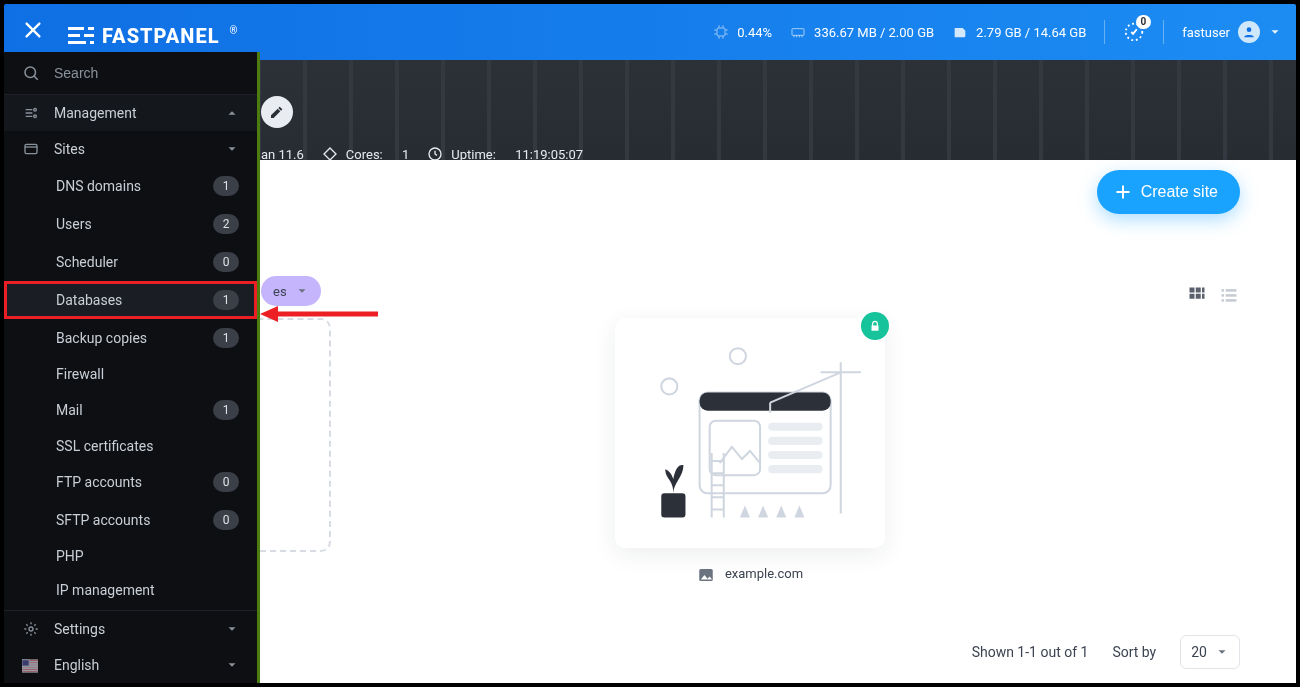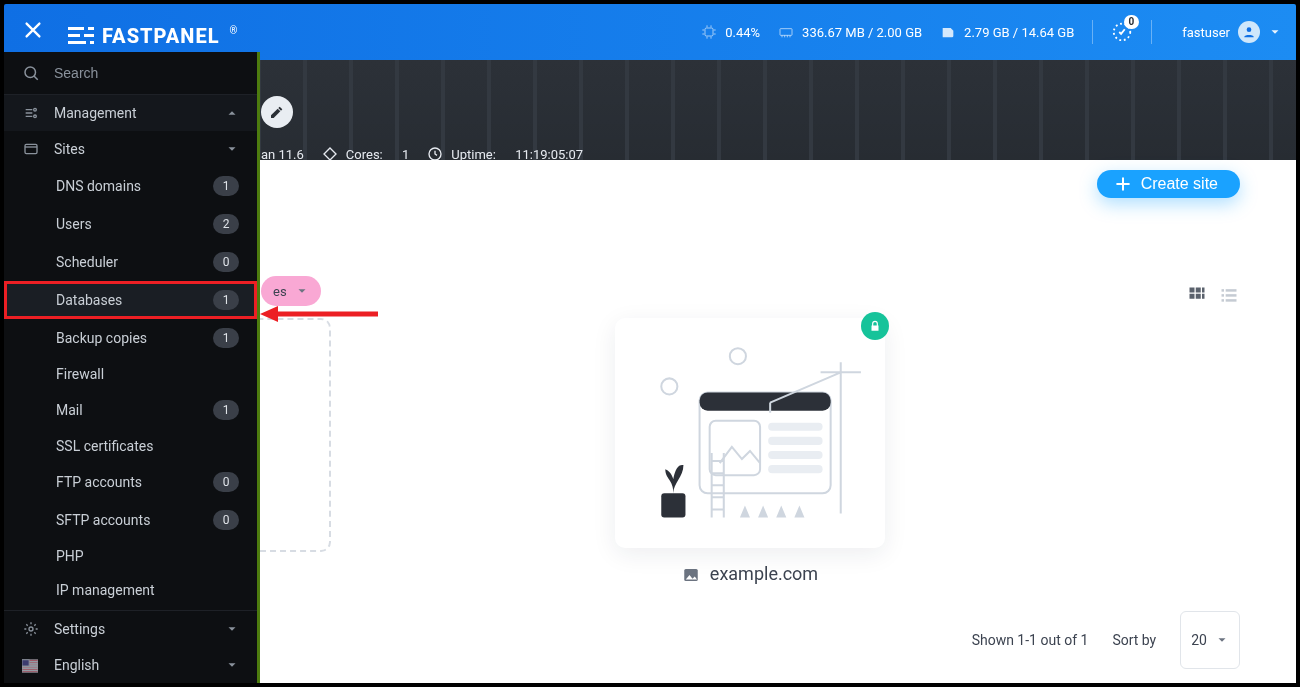--- a/index.html
+++ b/index.html
@@ -27,21 +27,21 @@
   .brand{display:flex;align-items:center;gap:8px;font-weight:800;letter-spacing:1px;font-size:20px;margin-top:8px;}
   .brand-mark{display:inline-flex;}
   .brand sup{font-size:10px;font-weight:400;margin-left:2px;top:-0.6em;position:relative;}
   .top-right{margin-left:auto;display:flex;align-items:center;gap:18px;padding-right:14px;font-size:13px;}
   .stat{display:flex;align-items:center;gap:8px;}
   .stat svg{width:16px;height:16px;fill:#fff;opacity:.9;}
   .divider-v{width:1px;height:24px;background:rgba(255,255,255,.35);}
   .notif{position:relative;display:inline-flex;}
   .notif svg{width:22px;height:22px;stroke:#fff;}
   .notif .badge{position:absolute;top:-6px;right:-6px;background:#fff;color:#2a2f36;border-radius:10px;font-size:10px;padding:0 5px;height:14px;line-height:14px;font-weight:700;}
-  .user{display:flex;align-items:center;gap:8px;margin-left:12px;}
+  .user{display:flex;align-items:center;gap:8px;}
   .avatar{width:22px;height:22px;border-radius:50%;background:#cfe7fb;display:flex;align-items:center;justify-content:center;}
   .avatar svg{width:14px;height:14px;fill:#0f6fe4;}
   .chev{width:14px;height:14px;fill:#fff;opacity:.9;}
 
   
   .sidebar{position:absolute;left:2px;top:50px;bottom:2px;width:253px;background:var(--dark);color:var(--grey-text);display:flex;flex-direction:column;border-right:3px solid #4d7c0f;z-index:3;}
   .search{display:flex;align-items:center;gap:12px;padding:12px 18px;border-bottom:1px solid #1e2127;}
   .search svg{width:18px;height:18px;stroke:var(--grey-muted);}
   .search input{flex:1;background:transparent;border:none;outline:none;color:var(--grey-text);font-size:14px;}
   .search input::placeholder{color:var(--grey-muted);}
@@ -60,45 +60,45 @@
   
   .main{position:absolute;left:255px;right:2px;top:58px;bottom:2px;background:var(--light);}
   .hero{position:relative;height:100px;background:#2a2f36;overflow:hidden;border-top:0;}
   .hero-lines{position:absolute;inset:0;background:repeating-linear-gradient(90deg,#3a4049 0 4px,transparent 4px 46px),linear-gradient(180deg,rgba(255,255,255,.02),rgba(0,0,0,.1));opacity:.6;}
   .hero-info{position:absolute;left:4px;top:86px;display:flex;align-items:center;gap:18px;color:#e6eaf0;font-size:13px;}
   .hero-info .hi{display:flex;align-items:center;gap:8px;}
   .hero-info svg{width:16px;height:16px;fill:none;stroke:#e6eaf0;}
   .edit-circle{position:absolute;left:4px;top:36px;width:32px;height:32px;border-radius:50%;background:#e9edf2;display:flex;align-items:center;justify-content:center;}
   .edit-circle svg{width:16px;height:16px;fill:#2a2f36;}
 
-  .create{position:absolute;right:56px;top:110px;z-index:2;background:#1aa2ff;color:#fff;border:none;border-radius:22px;height:28px;padding:0 22px 0 16px;font-size:16px;display:flex;align-items:center;gap:8px;cursor:pointer;box-shadow:0 6px 18px rgba(26,162,255,.35);}
+  .create{position:absolute;right:56px;top:110px;z-index:2;background:#1aa2ff;color:#fff;border:none;border-radius:22px;height:44px;padding:0 22px 0 16px;font-size:16px;display:flex;align-items:center;gap:8px;cursor:pointer;box-shadow:0 6px 18px rgba(26,162,255,.35);}
   .create svg{width:20px;height:20px;stroke:#fff;}
 
   .content{position:absolute;left:0;right:0;top:128px;bottom:0;background:var(--light);}
-  .filter-chip{display:inline-flex;align-items:center;gap:8px;background:#f9a8d4;color:var(--text);border-radius:16px;height:30px;padding:0 12px;font-size:13px;position:absolute;left:4px;top:88px;}
+  .filter-chip{display:inline-flex;align-items:center;gap:8px;background:#c4b5fd;color:var(--text);border-radius:16px;height:30px;padding:0 12px;font-size:13px;position:absolute;left:4px;top:88px;}
   .filter-chip svg{width:14px;height:14px;fill:#6b7380;}
 
   .view-toggle{position:absolute;right:56px;top:96px;display:flex;gap:10px;}
   .view-toggle .vt{width:22px;height:22px;display:inline-flex;align-items:center;justify-content:center;cursor:pointer;}
   .view-toggle svg{width:20px;height:20px;}
   .vt.active svg{fill:#5a616c;}
   .vt.inactive svg{fill:#c5cbd3;}
 
   
   .cards{position:absolute;left:60px;top:130px;display:flex;gap:24px;}
   .ghost-card{width:270px;height:230px;border:2px dashed #d7dce3;border-radius:10px;position:relative;left:-260px;}
   .site-card{width:270px;height:230px;background:#fff;border-radius:10px;box-shadow:0 6px 24px rgba(30,40,60,.08);position:relative;}
   .lock{position:absolute;right:-4px;top:-6px;width:28px;height:28px;border-radius:50%;background:var(--teal);display:flex;align-items:center;justify-content:center;}
   .lock svg{width:14px;height:14px;fill:#fff;}
   .illus{position:absolute;inset:14px;}
-  .site-name{position:absolute;left:0;right:0;bottom:-36px;text-align:center;font-size:18px;color:var(--text);display:flex;align-items:flex-end;justify-content:center;gap:10px;}
+  .site-name{position:absolute;left:0;right:0;bottom:-36px;text-align:center;font-size:13px;color:var(--text);display:flex;align-items:flex-start;justify-content:center;gap:10px;}
   .site-name svg{width:18px;height:18px;fill:#6b7380;}
 
   .footer{position:absolute;left:0;right:0;bottom:14px;display:flex;align-items:center;justify-content:flex-end;gap:24px;padding-right:56px;color:var(--text);font-size:14px;}
-  .page-select{display:flex;align-items:center;gap:8px;border:1px solid var(--border);border-radius:6px;height:32px;padding:12px 10px;}
+  .page-select{display:flex;align-items:center;gap:8px;border:1px solid var(--border);border-radius:6px;height:32px;padding:0 10px;}
   .page-select svg{width:14px;height:14px;fill:#6b7380;}
 
   
   .annot-arrow{position:absolute;left:258px;top:302px;z-index:5;pointer-events:none;}
 </style>
 </head>
 <body>
 
 <div class="frame">
 

